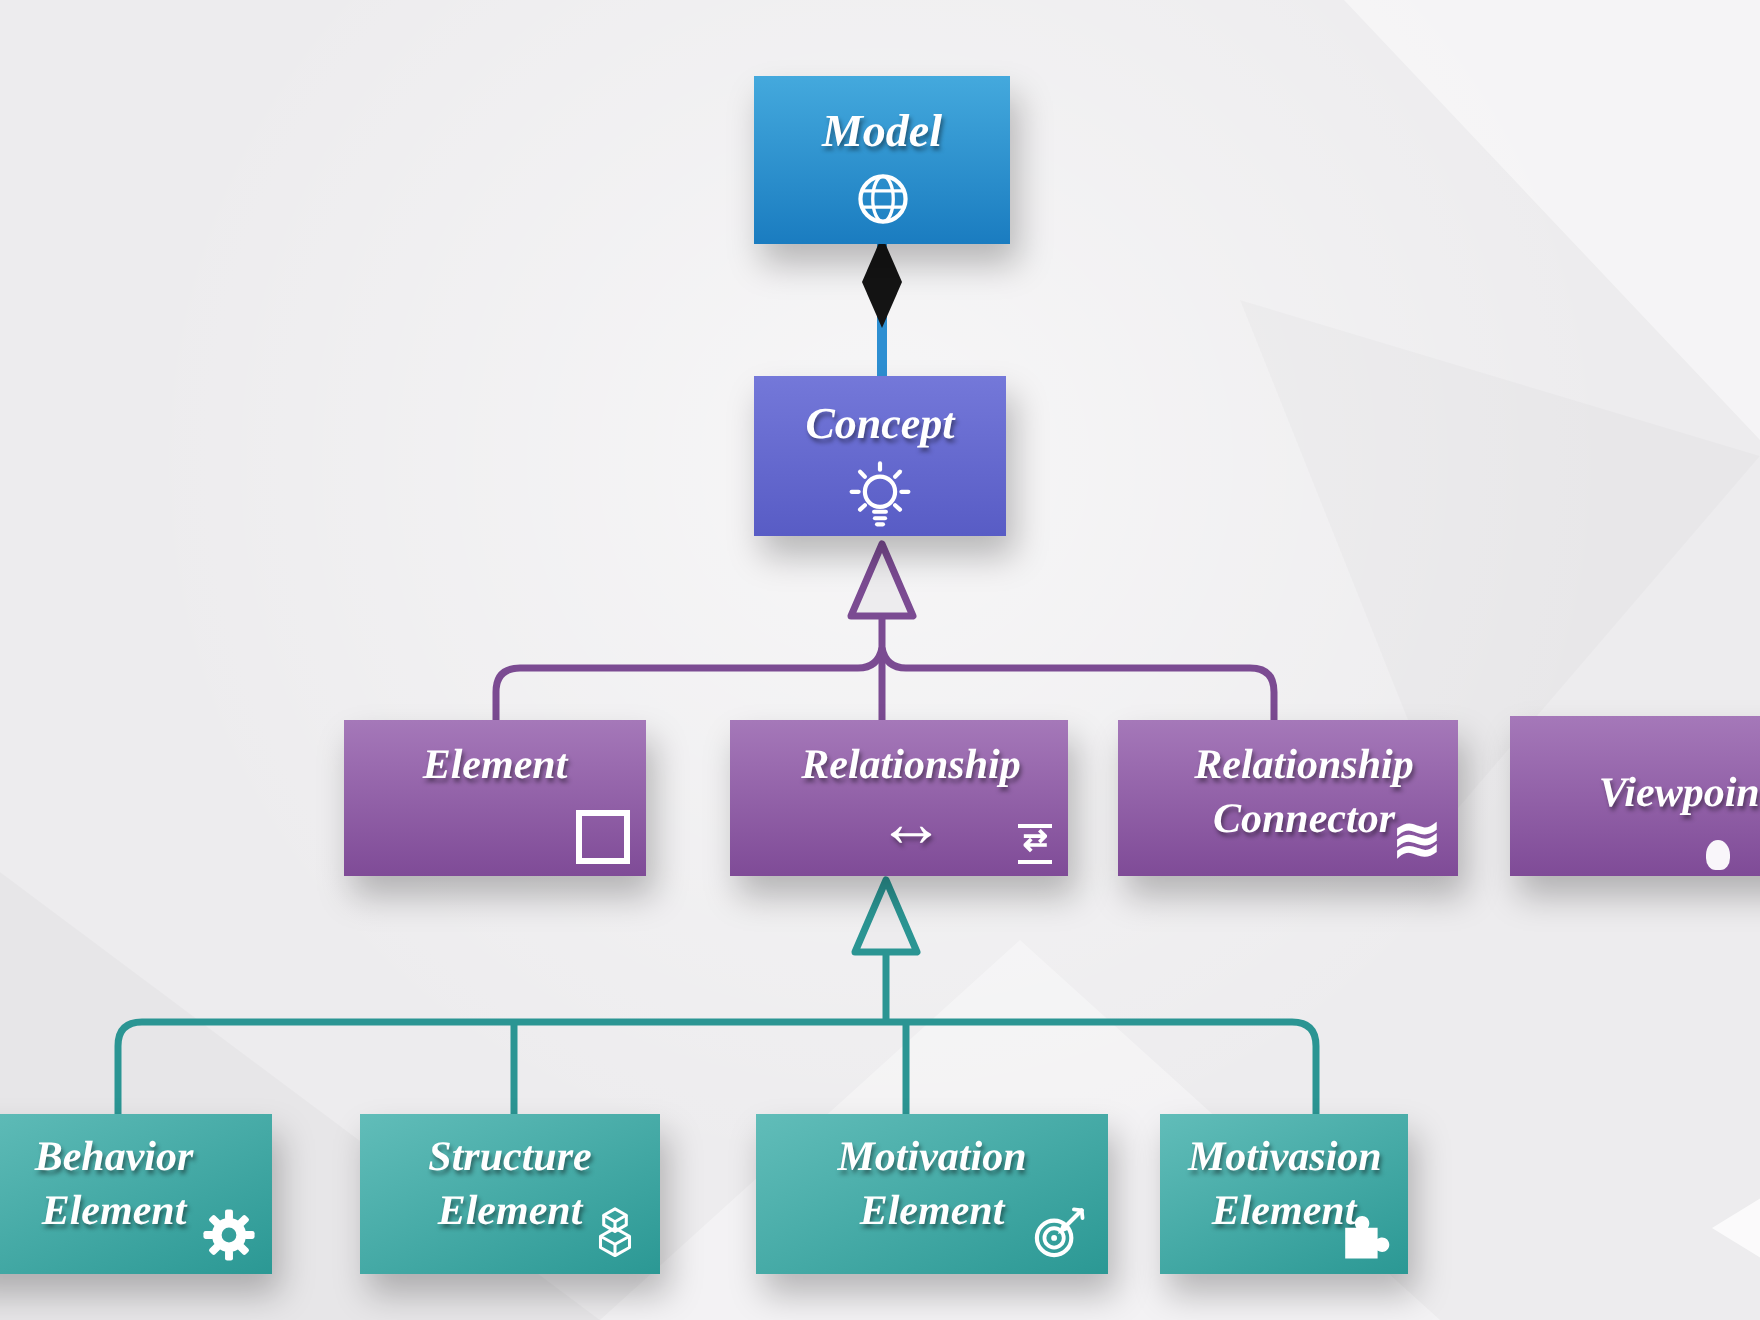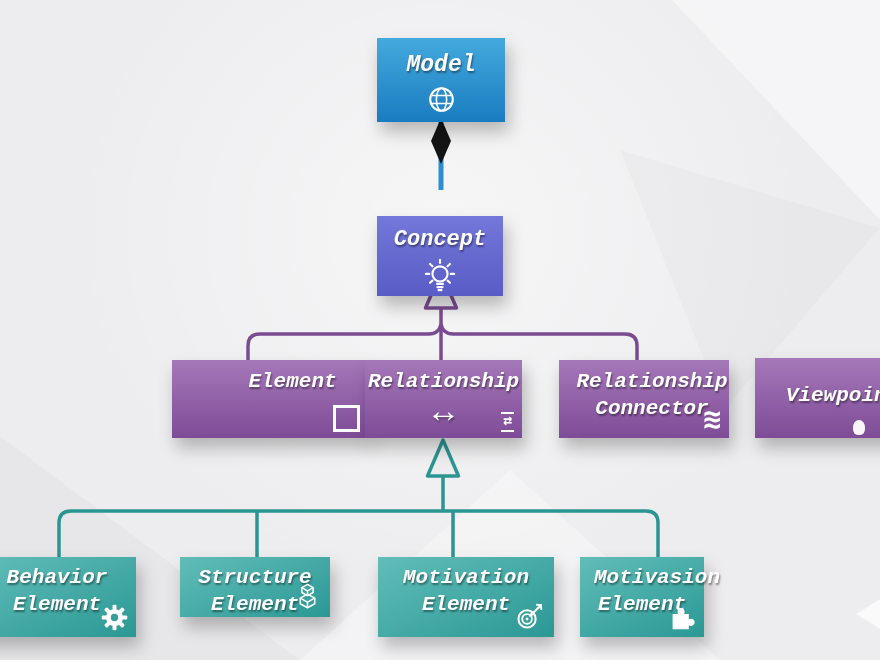--- a/index.html
+++ b/index.html
@@ -1,19 +1,19 @@
 <!DOCTYPE html>
 <html><head>
 <meta charset="utf-8">
 <style>
   html,body { margin:0; padding:0; background:#d8d8d8; }
   .stage {
     position:relative; width:880px; height:660px; overflow:hidden;
     background:#edecee;
-    font-family:Liberation Mono, monospace;
+    font-family:Liberation Serif, serif;
   }
   
   .facet { position:absolute; pointer-events:none; }
   .facet.f1 { left:0; top:0; width:880px; height:660px;
     background:radial-gradient(ellipse at 50% 35%, rgba(255,255,255,.55), rgba(255,255,255,0) 60%); }
   .facet.f2 { left:560px; top:0; width:320px; height:220px;
     background:rgba(255,255,255,.45); clip-path:polygon(35% 0,100% 0,100% 100%); }
   .facet.f3 { left:0; top:380px; width:300px; height:280px;
     background:rgba(0,0,0,.025); clip-path:polygon(0 100%,0 20%,100% 100%); }
   .facet.f4 { left:300px; top:470px; width:420px; height:190px;
@@ -31,32 +31,32 @@
     font-weight:bold; font-style:italic; line-height:1.28;
     text-shadow:1px 2px 2px rgba(0,0,0,.42);
   }
   .blue   { background:linear-gradient(180deg,#44a9dd 0%,#1a7cc0 100%); }
   .indigo { background:linear-gradient(180deg,#7478d9 0%,#585cc5 100%); }
   .purple { background:linear-gradient(180deg,#a578b9 0%,#7f4b97 100%); }
   .teal   { background:linear-gradient(155deg,#61bdb9 0%,#2b9894 100%); }
 
   .n-model   { left:377px; top:38px;  width:128px; height:84px; }
   .n-model   .label { padding-top:13px; font-size:23px; }
-  .n-concept { left:377px; top:188px; width:126px; height:80px;margin-top:28px; }
+  .n-concept { left:377px; top:188px; width:126px; height:80px; }
   .n-concept .label { padding-top:10px; font-size:22px; }
 
-  .n-element      { left:172px; top:360px; width:151px; height:78px;padding-left:45px; }
-  .n-relationship { left:365px; top:360px; width:157px; height:78px; }
+  .n-element      { left:172px; top:360px; width:151px; height:78px; }
+  .n-relationship { left:365px; top:360px; width:157px; height:78px;padding-left:12px; }
   .n-relconn      { left:559px; top:360px; width:154px; height:78px;padding-left:16px; }
   .n-viewpoint    { left:755px; top:358px; width:175px; height:80px; }
   .n-element .label, .n-relationship .label, .n-relconn .label { padding-top:9px; font-size:21px; }
   .n-viewpoint .label { padding-top:25px; font-size:21px; }
 
   .n-behavior   { left:-22px; top:557px; width:158px; height:80px; }
-  .n-structure  { left:180px; top:557px; width:150px; height:60px; }
+  .n-structure  { left:180px; top:557px; width:150px; height:80px; }
   .n-motivation { left:378px; top:557px; width:176px; height:80px; }
   .n-motivasion { left:580px; top:557px; width:124px; height:80px; }
   .n-behavior .label, .n-structure .label, .n-motivation .label, .n-motivasion .label
     { padding:8px 14px 0 14px; font-size:21px; }
 
   .center-icon { display:flex; justify-content:center; margin-top:3px; }
   .corner-icon { position:absolute; right:8px; bottom:6px; display:flex; }
 
   .square-glyph { width:21px; height:21px; border:3px solid #fff; }
   .big-arrow { font-style:normal; font-weight:bold; font-size:34px; line-height:.85;

